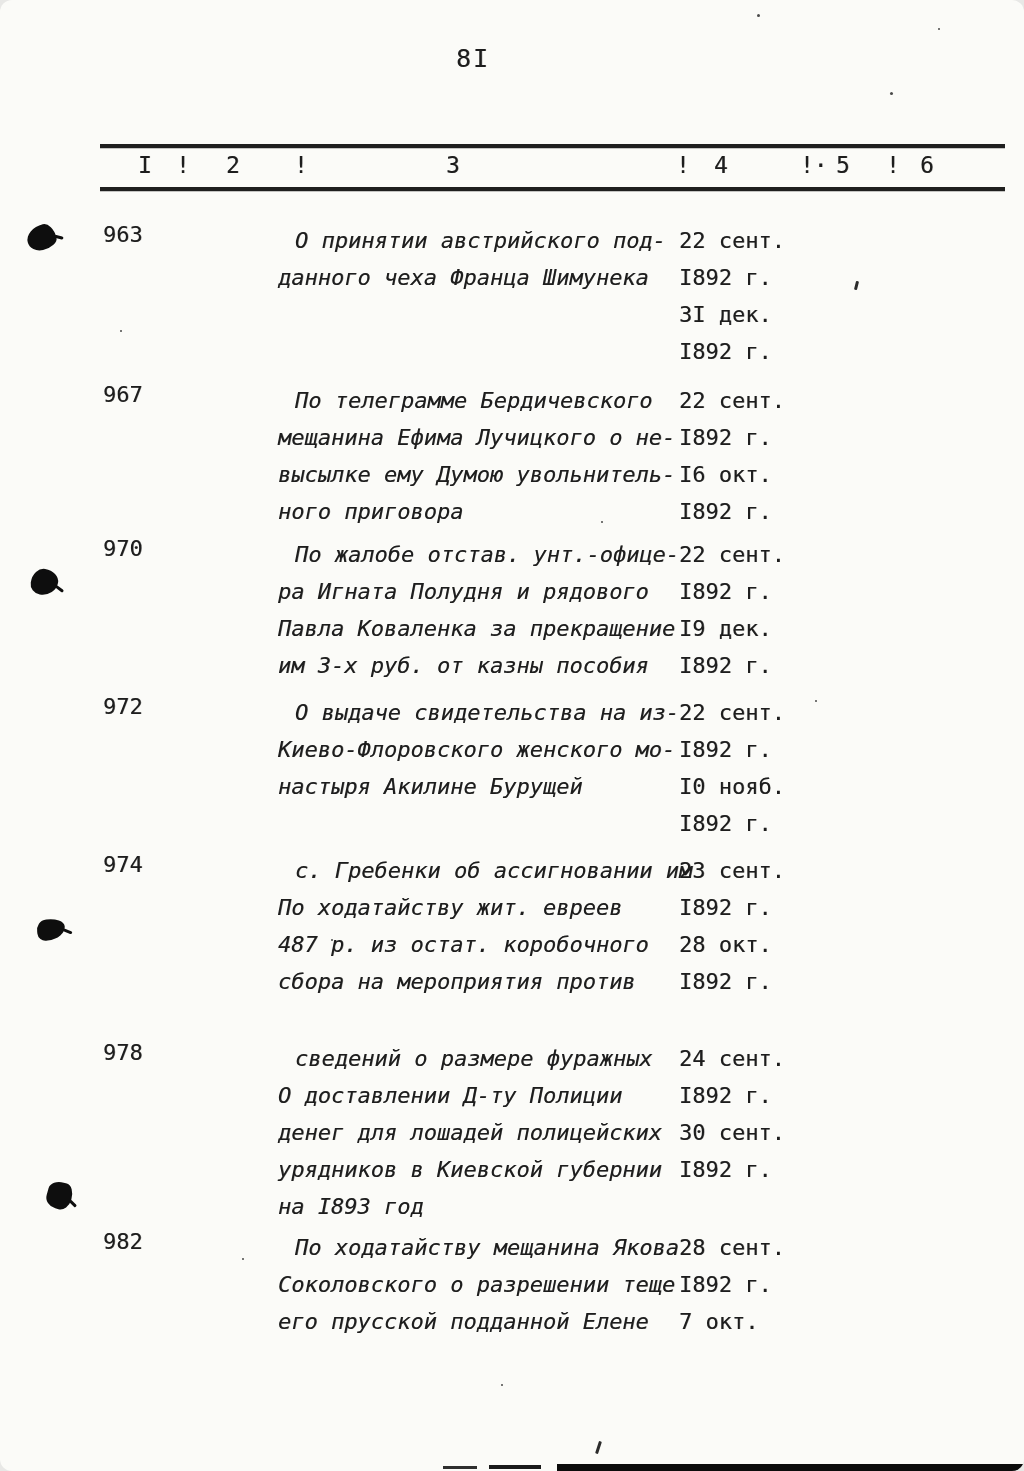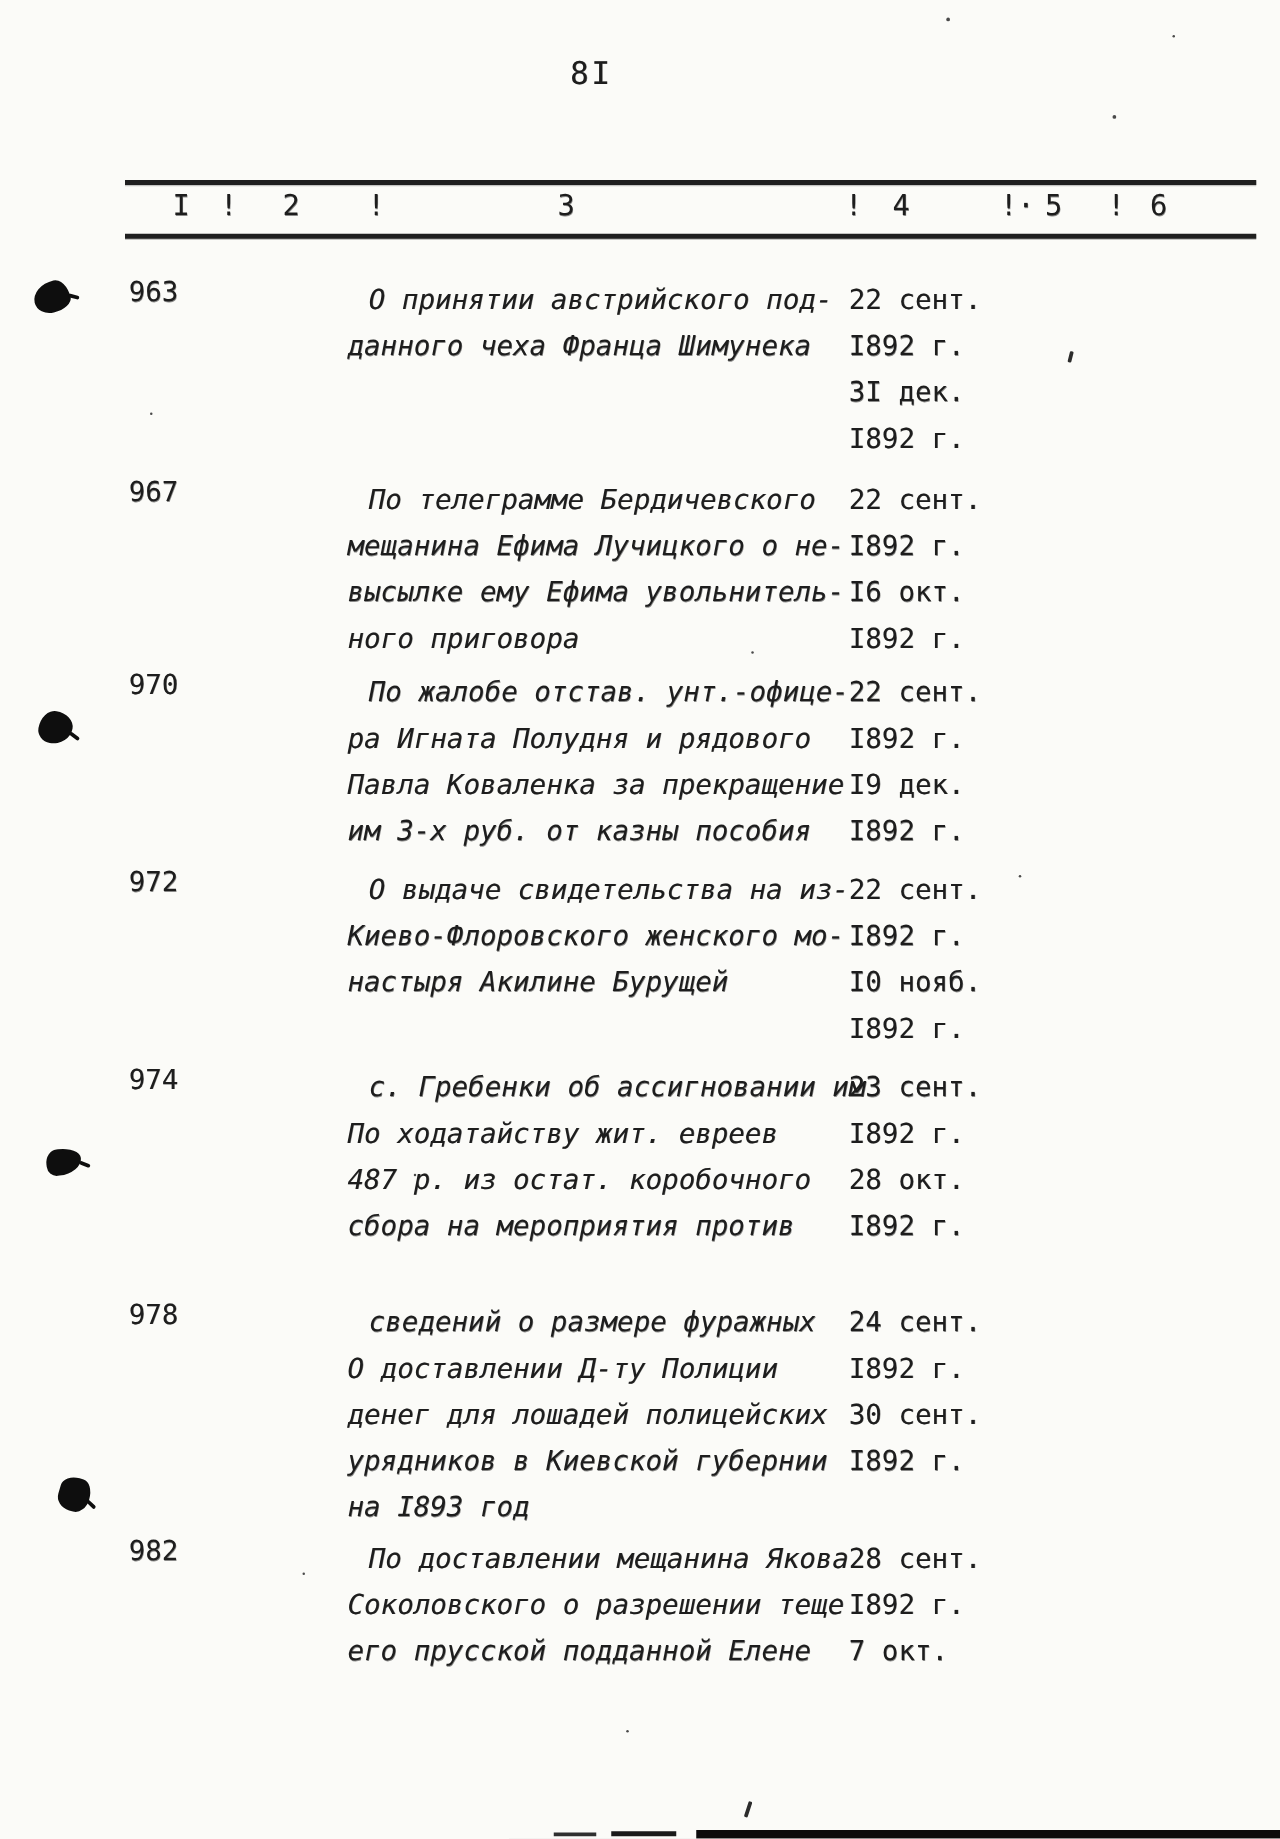--- a/index.html
+++ b/index.html
@@ -5,20 +5,21 @@
   html,body { margin:0; padding:0; background:#e8e8e6; }
   .page {
     position:relative;
     width:1024px; height:1471px;
     margin:0 auto;
     background:#fbfbf8;
     overflow:hidden;
     font-family:"DejaVu Sans Mono","Liberation Mono",monospace;
     color:#1d1d1d;
     text-shadow:0.4px 0.4px 0 rgba(25,25,25,0.5);
+    border-radius:12px;
   }
   .page-number {
     position:absolute; top:44px; left:456px;
     font-size:25px; letter-spacing:2px;
   }
   .rule {
     position:absolute; left:100px; width:905px; height:4px;
     background:#1f1f1f;
     box-shadow:0 1px 0 rgba(30,30,30,0.25);
   }
@@ -106,21 +107,21 @@
           <div class="line">I892 г.</div>
           <div class="line">3I дек.</div>
           <div class="line">I892 г.</div>
         </div>
       </div>
       <div class="entry" style="top: 382px;">
         <div class="row-number">967</div>
         <div class="row-desc">
           <div class="line">По телеграмме Бердичевского</div>
           <div class="line">мещанина Ефима Лучицкого о не-</div>
-          <div class="line">высылке ему Ефима увольнитель-</div>
+          <div class="line">высылке ему Думою увольнитель-</div>
           <div class="line">ного приговора</div>
         </div>
         <div class="row-dates">
           <div class="line">22 сент.</div>
           <div class="line">I892 г.</div>
           <div class="line">I6 окт.</div>
           <div class="line">I892 г.</div>
         </div>
       </div>
       <div class="entry" style="top: 536px;">
@@ -179,21 +180,21 @@
         <div class="row-dates">
           <div class="line">24 сент.</div>
           <div class="line">I892 г.</div>
           <div class="line">30 сент.</div>
           <div class="line">I892 г.</div>
         </div>
       </div>
       <div class="entry" style="top: 1229px;">
         <div class="row-number">982</div>
         <div class="row-desc">
-          <div class="line">По доставлении мещанина Якова</div>
+          <div class="line">По ходатайству мещанина Якова</div>
           <div class="line">Соколовского о разрешении теще</div>
           <div class="line">его прусской подданной Елене</div>
         </div>
         <div class="row-dates">
           <div class="line">28 сент.</div>
           <div class="line">I892 г.</div>
           <div class="line">7 окт.</div>
         </div>
       </div>
     </div>

